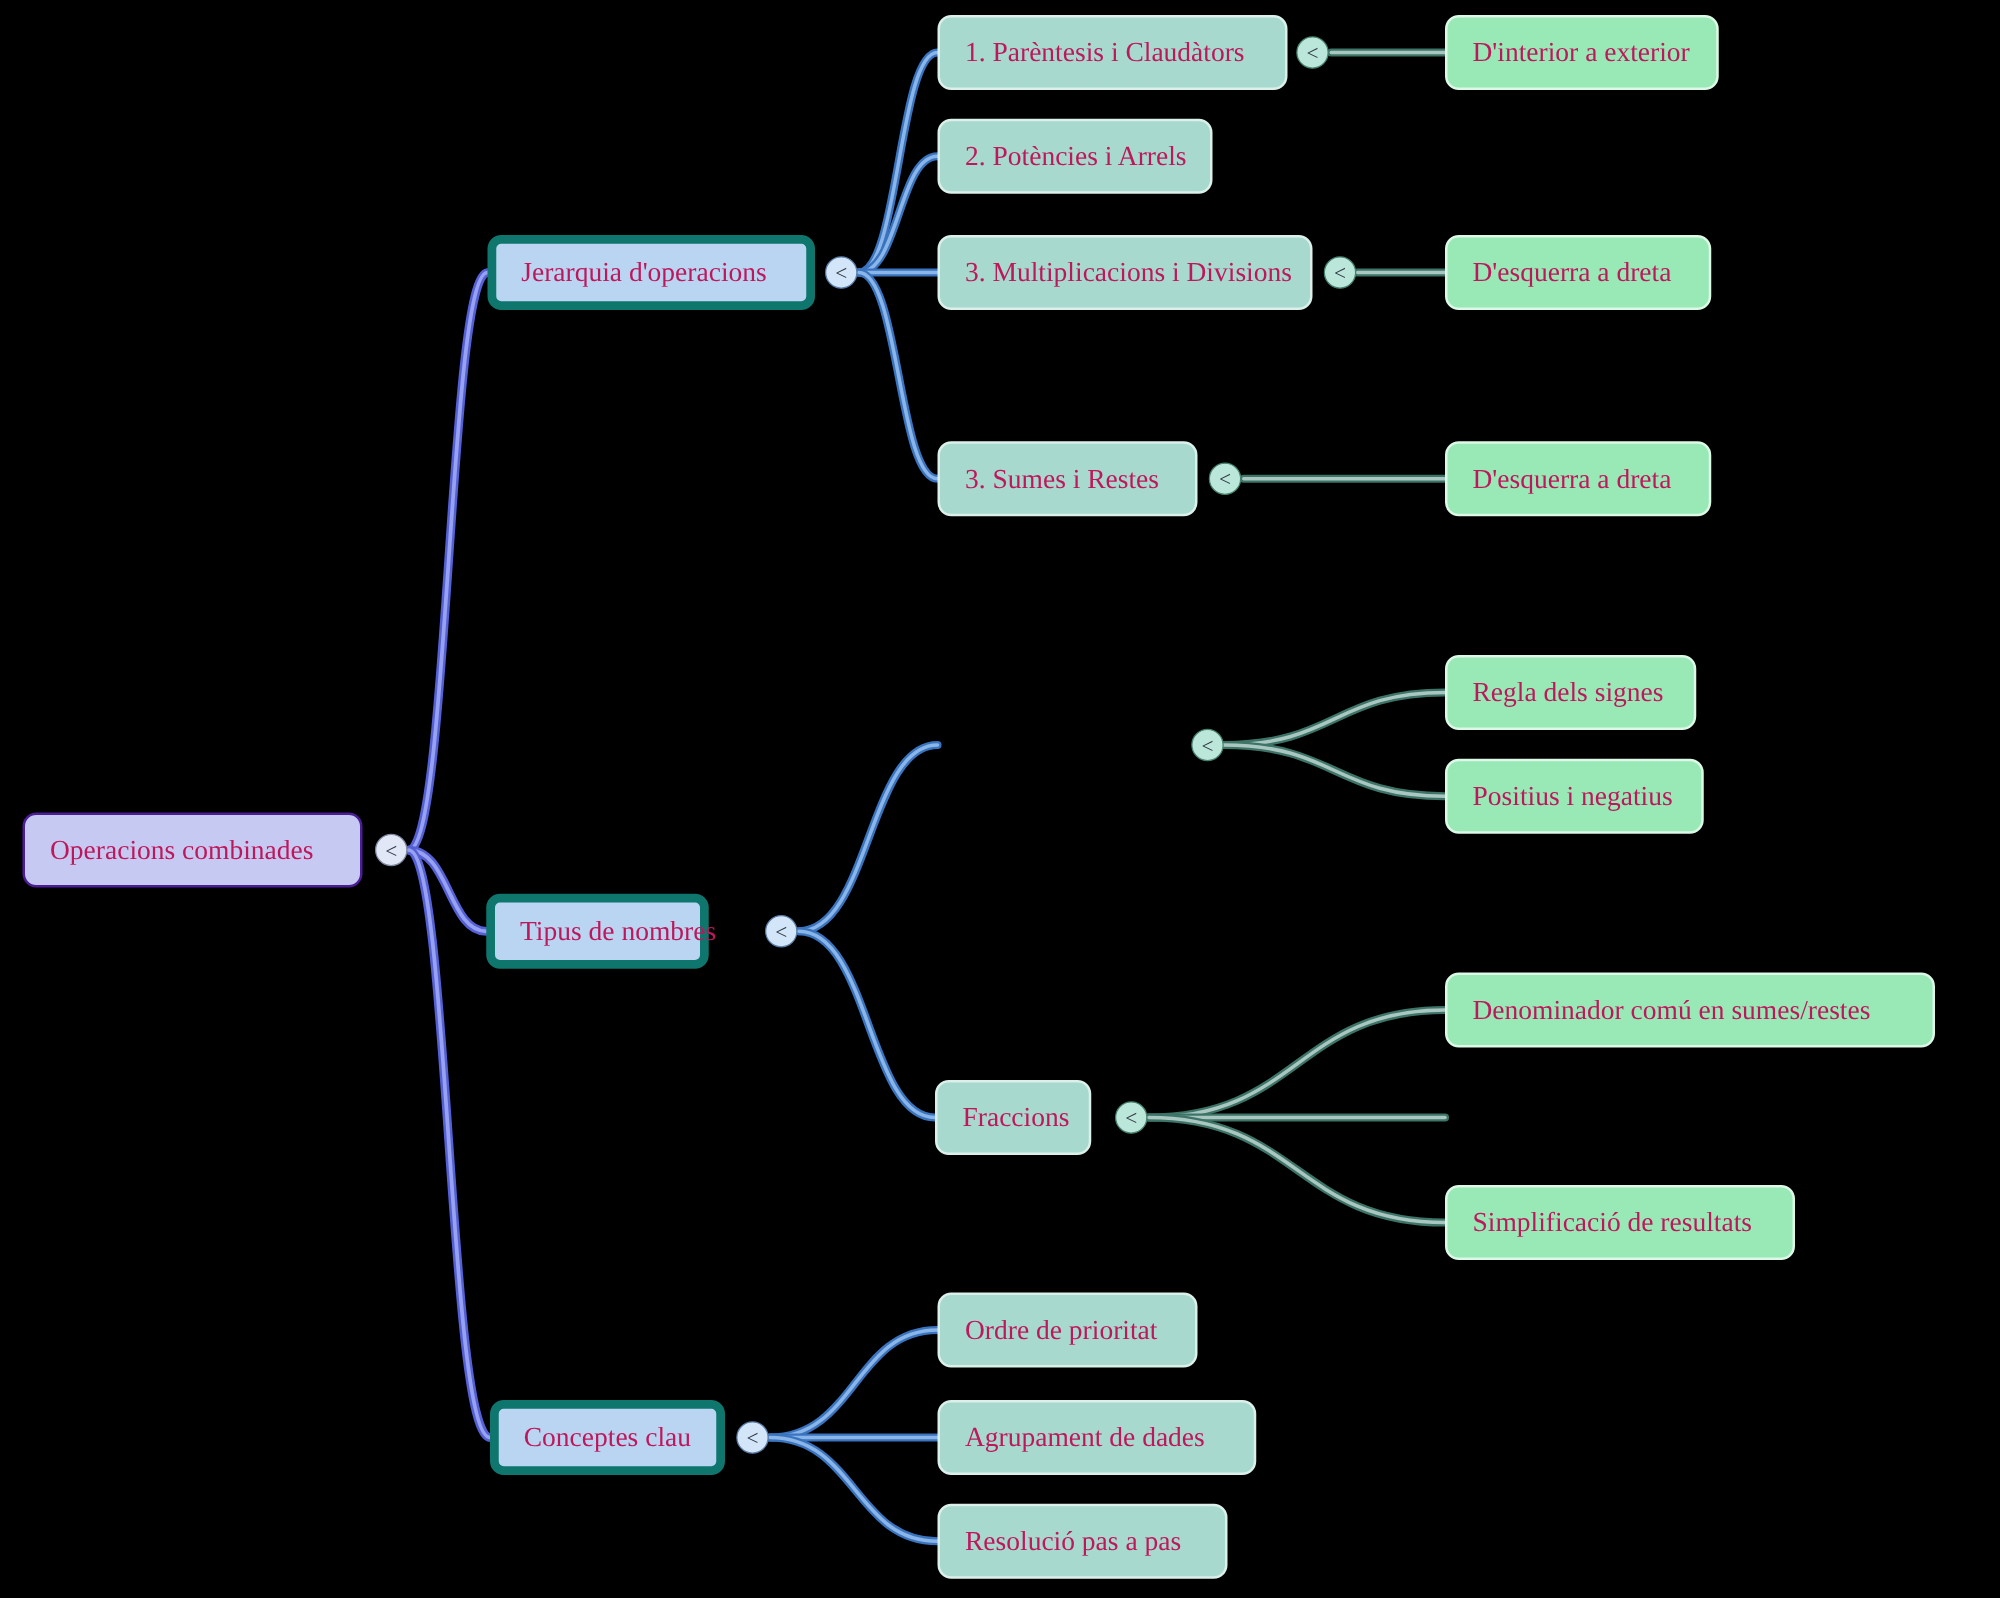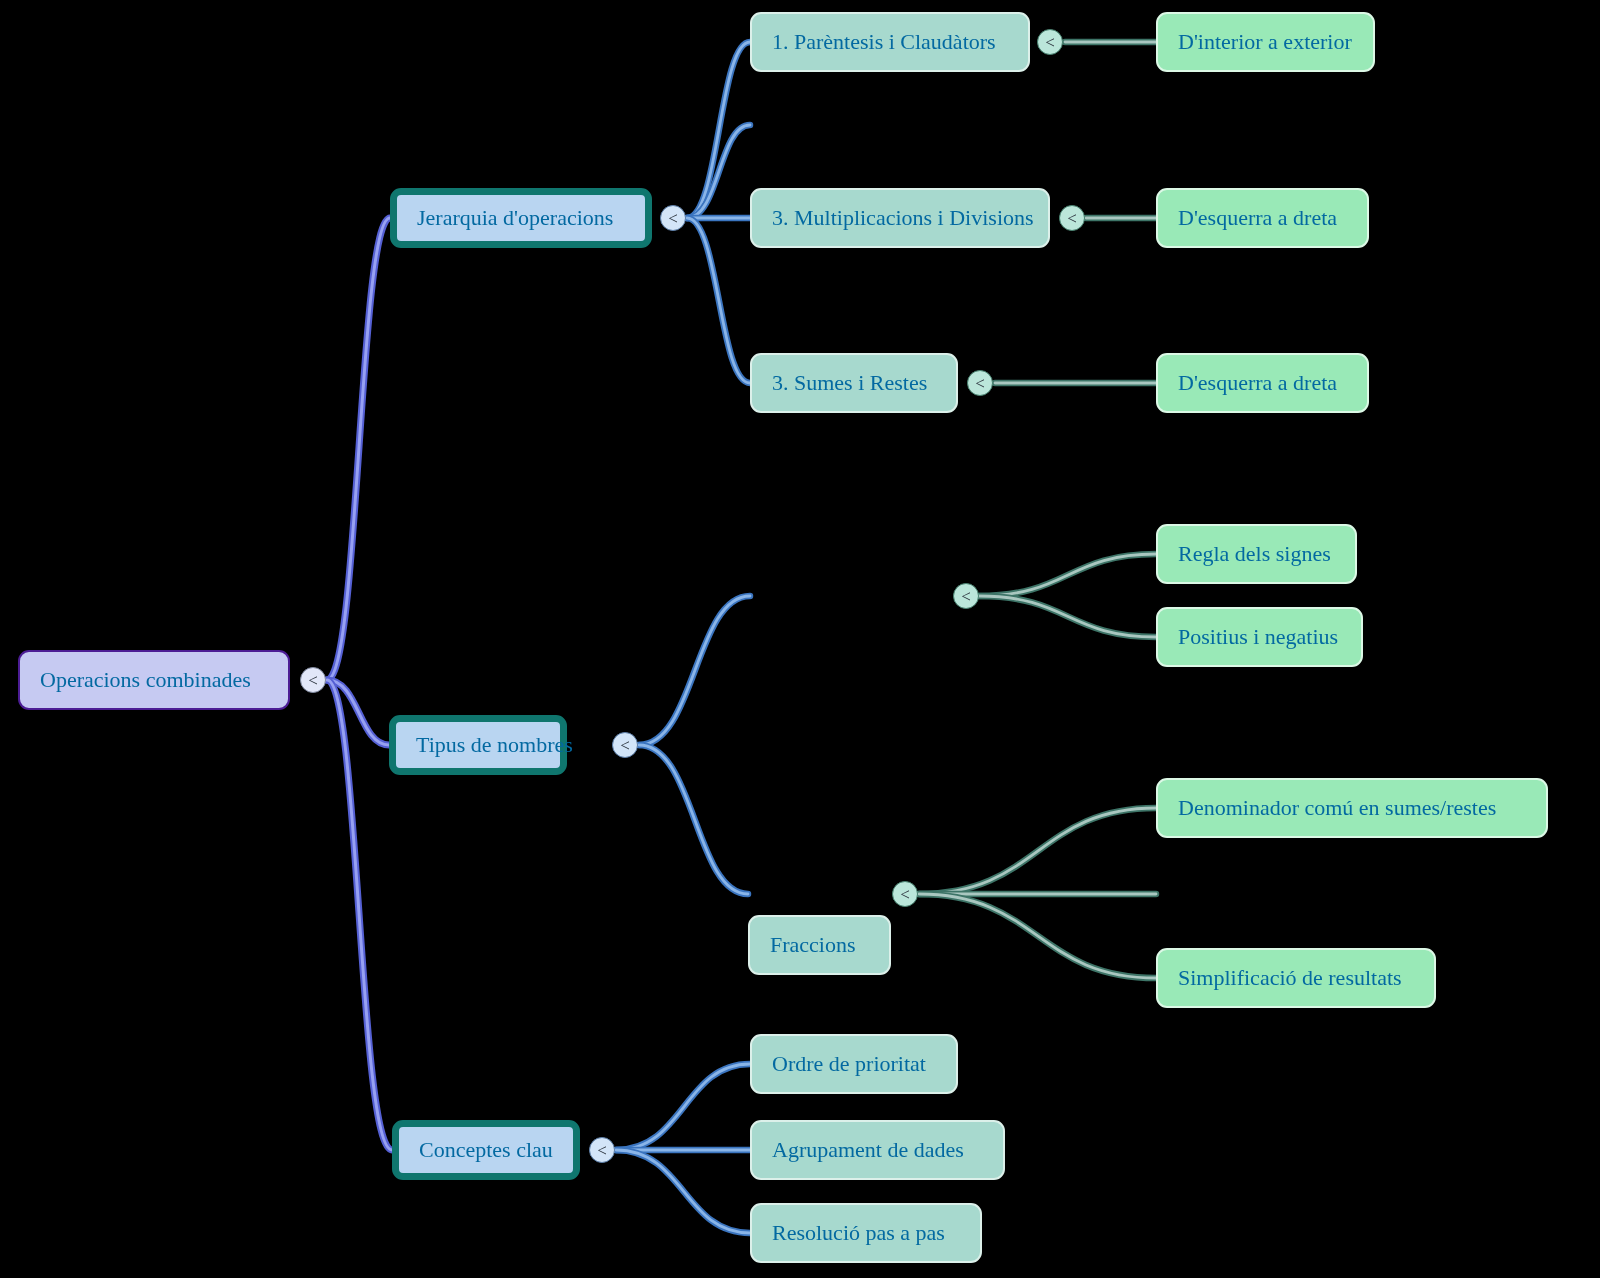--- a/index.html
+++ b/index.html
@@ -21,21 +21,21 @@
 
   .node{
     position:absolute;
     height:60px;
     box-sizing:border-box;
     border-radius:11px;
     display:flex;
     align-items:center;
     padding:0 18px 0 20px;
     font-size:22px;
-    color:#0369a1;
+    color:#be185d;
     white-space:nowrap;
     cursor:pointer;
   }
   .lroot{background:#c6caf2;border:2px solid #4c1d95;}
   .l1{background:#b9d5f1;border:7px solid #0f766e;}
   .l2{background:#a7d9ce;border:2px solid #dcf0ea;}
   .l3{background:#99e9b7;border:2px solid #dcf8e6;}
 
   .toggle{
     position:absolute;
@@ -154,27 +154,30 @@
   <div class="node l1" style="left:389px;top:715px;width:178px">
     <span>Tipus de nombres</span>
   </div>
   <div class="node l1" style="left:392px;top:1120px;width:188px">
     <span>Conceptes clau</span>
   </div>
 
   <div class="node l2" style="left:750px;top:12px;width:280px">
     <span>1. Parèntesis i Claudàtors</span>
   </div>
+  <div class="node l2" style="left:750px;top:95px;width:220px">
+    <span>2. Potències i Arrels</span>
+  </div>
   <div class="node l2" style="left:750px;top:188px;width:300px">
     <span>3. Multiplicacions i Divisions</span>
   </div>
   <div class="node l2" style="left:750px;top:353px;width:208px">
     <span>3. Sumes i Restes</span>
   </div>
-  <div class="node l2" style="left:748px;top:915px;width:143px">
+  <div class="node l2" style="left:748px;top:864px;width:125px">
     <span>Fraccions</span>
   </div>
   <div class="node l2" style="left:750px;top:1034px;width:208px">
     <span>Ordre de prioritat</span>
   </div>
   <div class="node l2" style="left:750px;top:1120px;width:255px">
     <span>Agrupament de dades</span>
   </div>
   <div class="node l2" style="left:750px;top:1203px;width:232px">
     <span>Resolució pas a pas</span>

